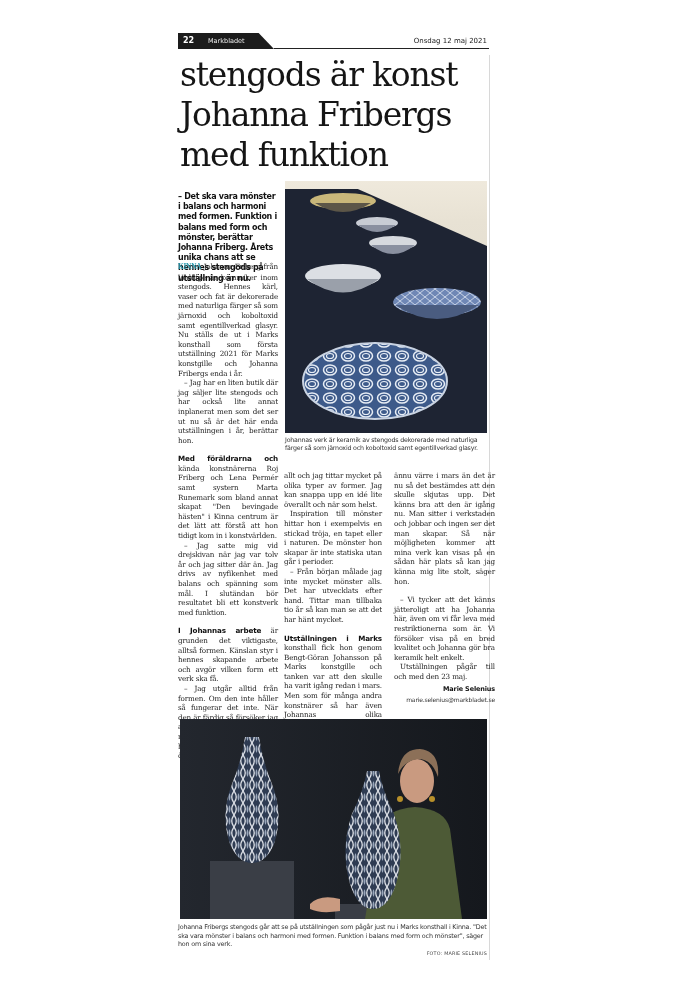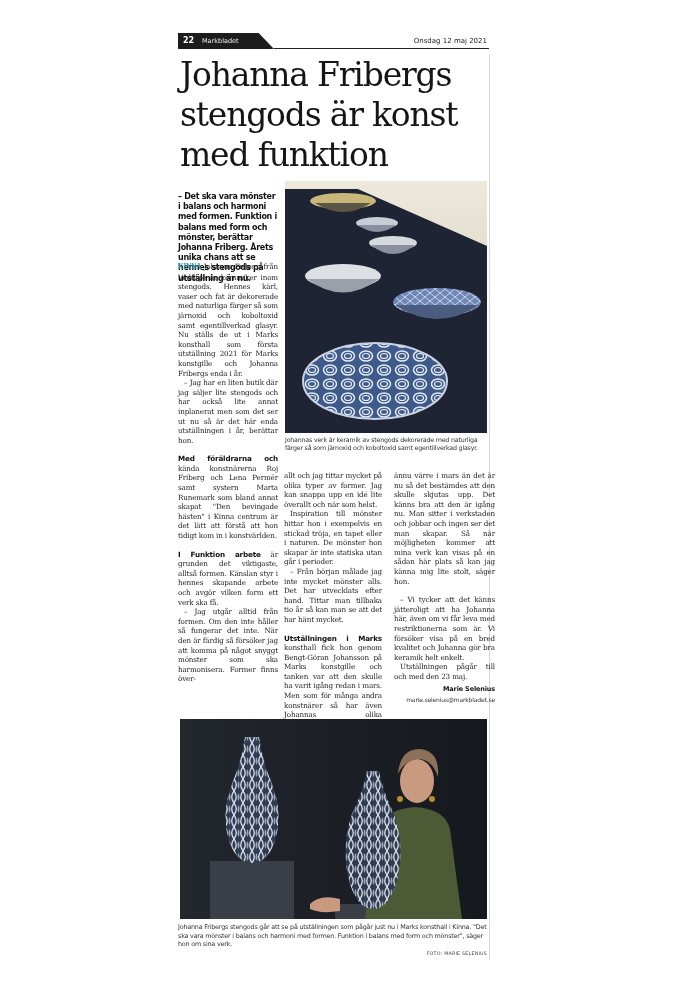--- a/index.html
+++ b/index.html
@@ -4,21 +4,21 @@
 <style>
   html, body { margin:0; padding:0; }
   body { width:700px; height:993px; background:#ffffff; position:relative; overflow:hidden; font-family:"DejaVu Serif", serif; color:#1a1a1a; }
   .page { position:absolute; left:178px; top:33px; width:311px; height:930px; }
   .edge-line { position:absolute; left:489px; top:55px; width:1px; height:905px; background:#d8d8d8; }
 
   
   .hdr { position:absolute; left:0; top:0; width:311px; height:16px;text-decoration:underline; }
   .hdr-tab { position:absolute; left:0; top:0; height:16px; width:96px; background:#1c1c1c; clip-path:polygon(0 0, 84% 0, 100% 100%, 0 100%); }
   .hdr-page { position:absolute; left:5px; top:3px; font:bold 8px "DejaVu Sans", sans-serif; color:#fff; }
-  .hdr-paper { position:absolute; left:24px; top:4px; font:6.5px "DejaVu Sans", sans-serif; color:#eee; }
+  .hdr-paper { position:absolute; left:30px; top:4px; font:6.5px "DejaVu Sans", sans-serif; color:#eee; }
   .hdr-date { position:absolute; right:2px; top:4px; font:7px "DejaVu Sans", sans-serif; color:#222; }
   .hdr-rule { position:absolute; left:96px; right:0; top:15px; height:1px; background:#222; }
 
   
   .headline { position:absolute; left:2px; top:22px; width:310px; font-family:"DejaVu Serif", serif; font-size:33px; line-height:40px; color:#151515; letter-spacing:-1.2px; font-weight:normal; }
 
   
   .ingress { position:absolute; left:0; top:146px; width:100px; font:bold 8px/10.2px "DejaVu Sans", sans-serif; color:#111; letter-spacing:-0.3px;margin-top:13px; }
   .txt { font-family:"DejaVu Serif", serif; font-size:7.2px; line-height:9.6px; color:#222; text-align:justify; letter-spacing:-0.15px; }
   .txt p { margin:0; text-indent:0; }
@@ -52,34 +52,35 @@
 
   <div class="hdr">
     <div class="hdr-tab"></div>
     <span class="hdr-page">22</span>
     <span class="hdr-paper">Markbladet</span>
     <div class="hdr-rule"></div>
     <span class="hdr-date">Onsdag 12 maj 2021</span>
   </div>
 
   <h1 class="headline" style="margin:0;">
+    <div>stengods är konst</div>
     <div>Johanna Fribergs</div>
-    <div>stengods är konst</div>
     <div>med funktion</div>
   </h1>
 
   <div class="ingress">– Det ska vara mönster i balans och harmoni med formen. Funktion i balans med form och mönster, berättar Johanna Friberg. Årets unika chans att se hennes stengods på utställning är nu.</div>
 
   <div class="col1 txt">
     <p><span class="kinna">KINNA</span> <span>Johanna Friberg från Veddige är keramiker inom stengods. Hennes kärl, vaser och fat är dekorerade med naturliga färger så som järnoxid och koboltoxid samt egentillverkad glasyr. Nu ställs de ut i Marks konsthall som första utställning 2021 för Marks konstgille och Johanna Fribergs enda i år.</span></p>
     <p class="ind">– Jag har en liten butik där jag säljer lite stengods och har också lite annat inplanerat men som det ser ut nu så är det här enda utställningen i år, berättar hon.</p>
     <div class="gap"></div>
     <p><span class="sub">Med föräldrarna och</span><span> kända konstnärerna Roj Friberg och Lena Permér samt systern Marta Runemark som bland annat skapat "Den bevingade hästen" i Kinna centrum är det lätt att förstå att hon tidigt kom in i konstvärlden.</span></p>
+    <p class="ind">– Jag satte mig vid drejskivan när jag var tolv år och jag sitter där än. Jag drivs av nyfikenhet med balans och spänning som mål. I slutändan bör resultatet bli ett konstverk med funktion.</p>
     <div class="gap"></div>
-    <p><span class="sub">I Funktion arbete</span><span> är grunden det viktigaste, alltså formen. Känslan styr i hennes skapande arbete och avgör vilken form ett verk ska få.</span></p>
+    <p><span class="sub">I Johannas arbete</span><span> är grunden det viktigaste, alltså formen. Känslan styr i hennes skapande arbete och avgör vilken form ett verk ska få.</span></p>
     <p class="ind">– Jag utgår alltid från formen. Om den inte håller så fungerar det inte. När den är färdig så försöker jag att komma på något snyggt mönster som ska harmonisera. Former finns över-</p>
   </div>
 
   <div class="photo1">
     <div class="table-cloth"></div>
     <svg width="202" height="252" style="position:absolute;left:0;top:0">
       <defs>
         <pattern id="swirl" width="18" height="14" patternUnits="userSpaceOnUse">
           <rect width="18" height="14" fill="#3d5a8a"></rect>
           <ellipse cx="9" cy="7" rx="6.5" ry="5" fill="none" stroke="#e8eef6" stroke-width="1.5"></ellipse>

